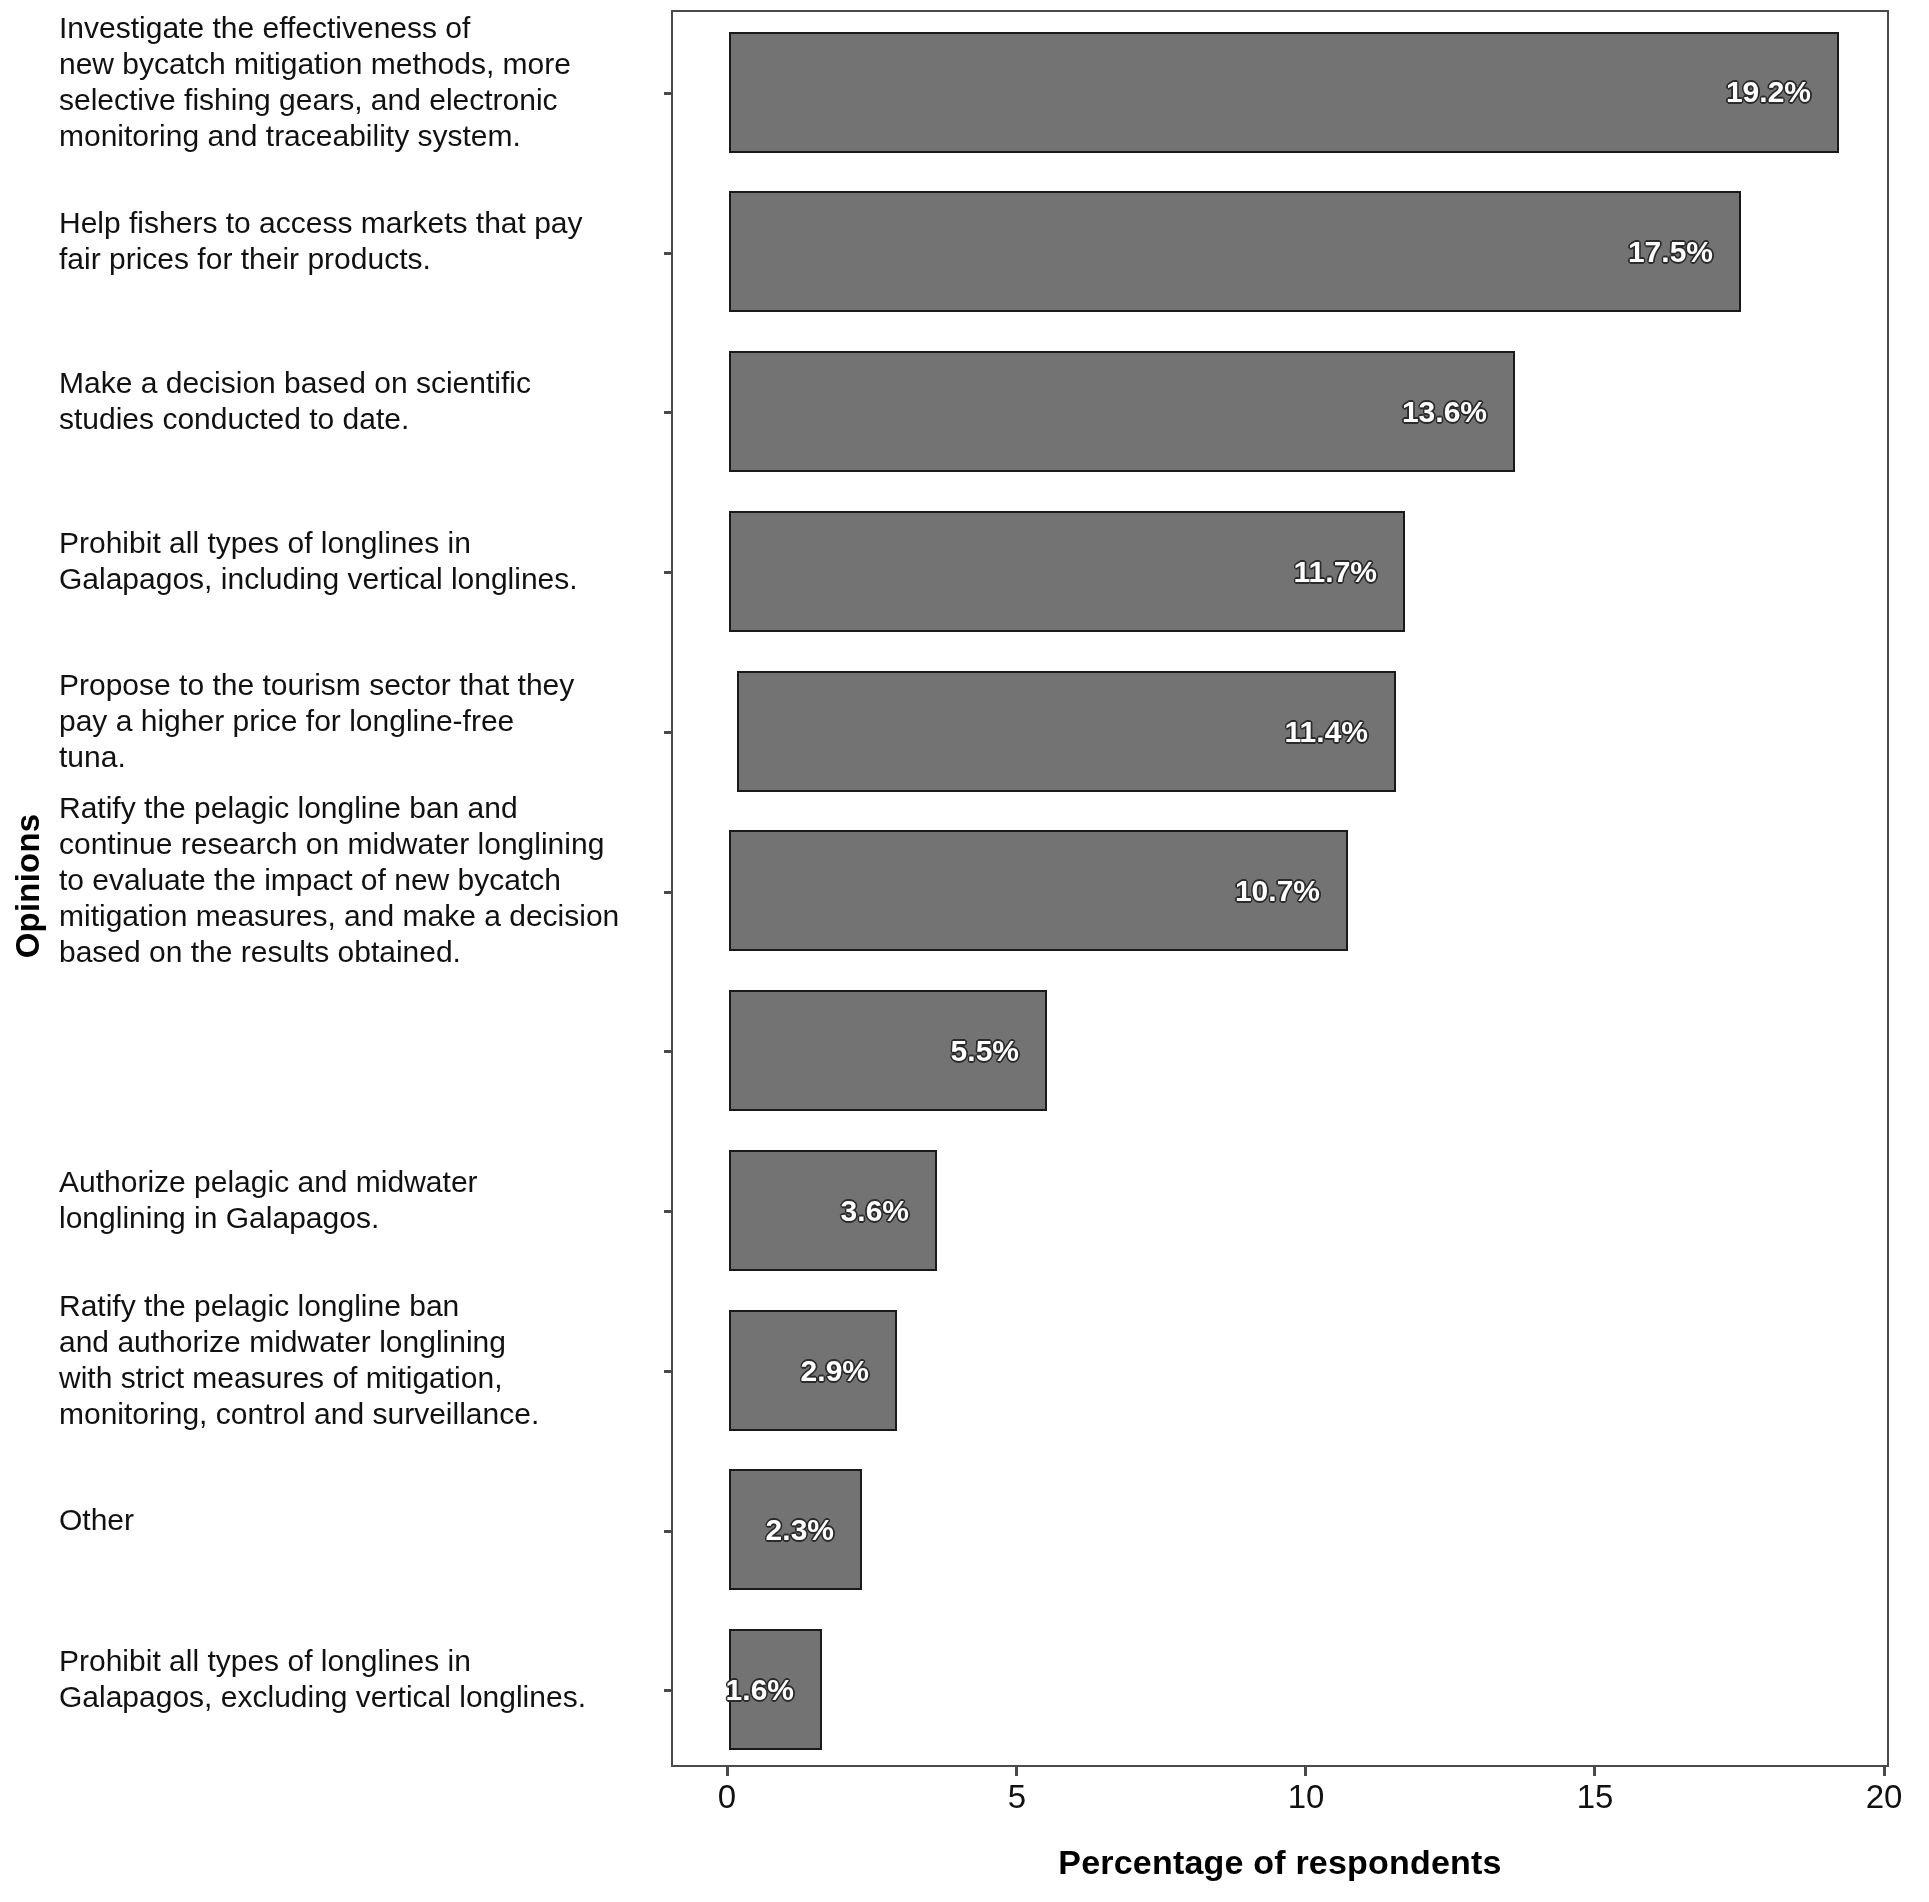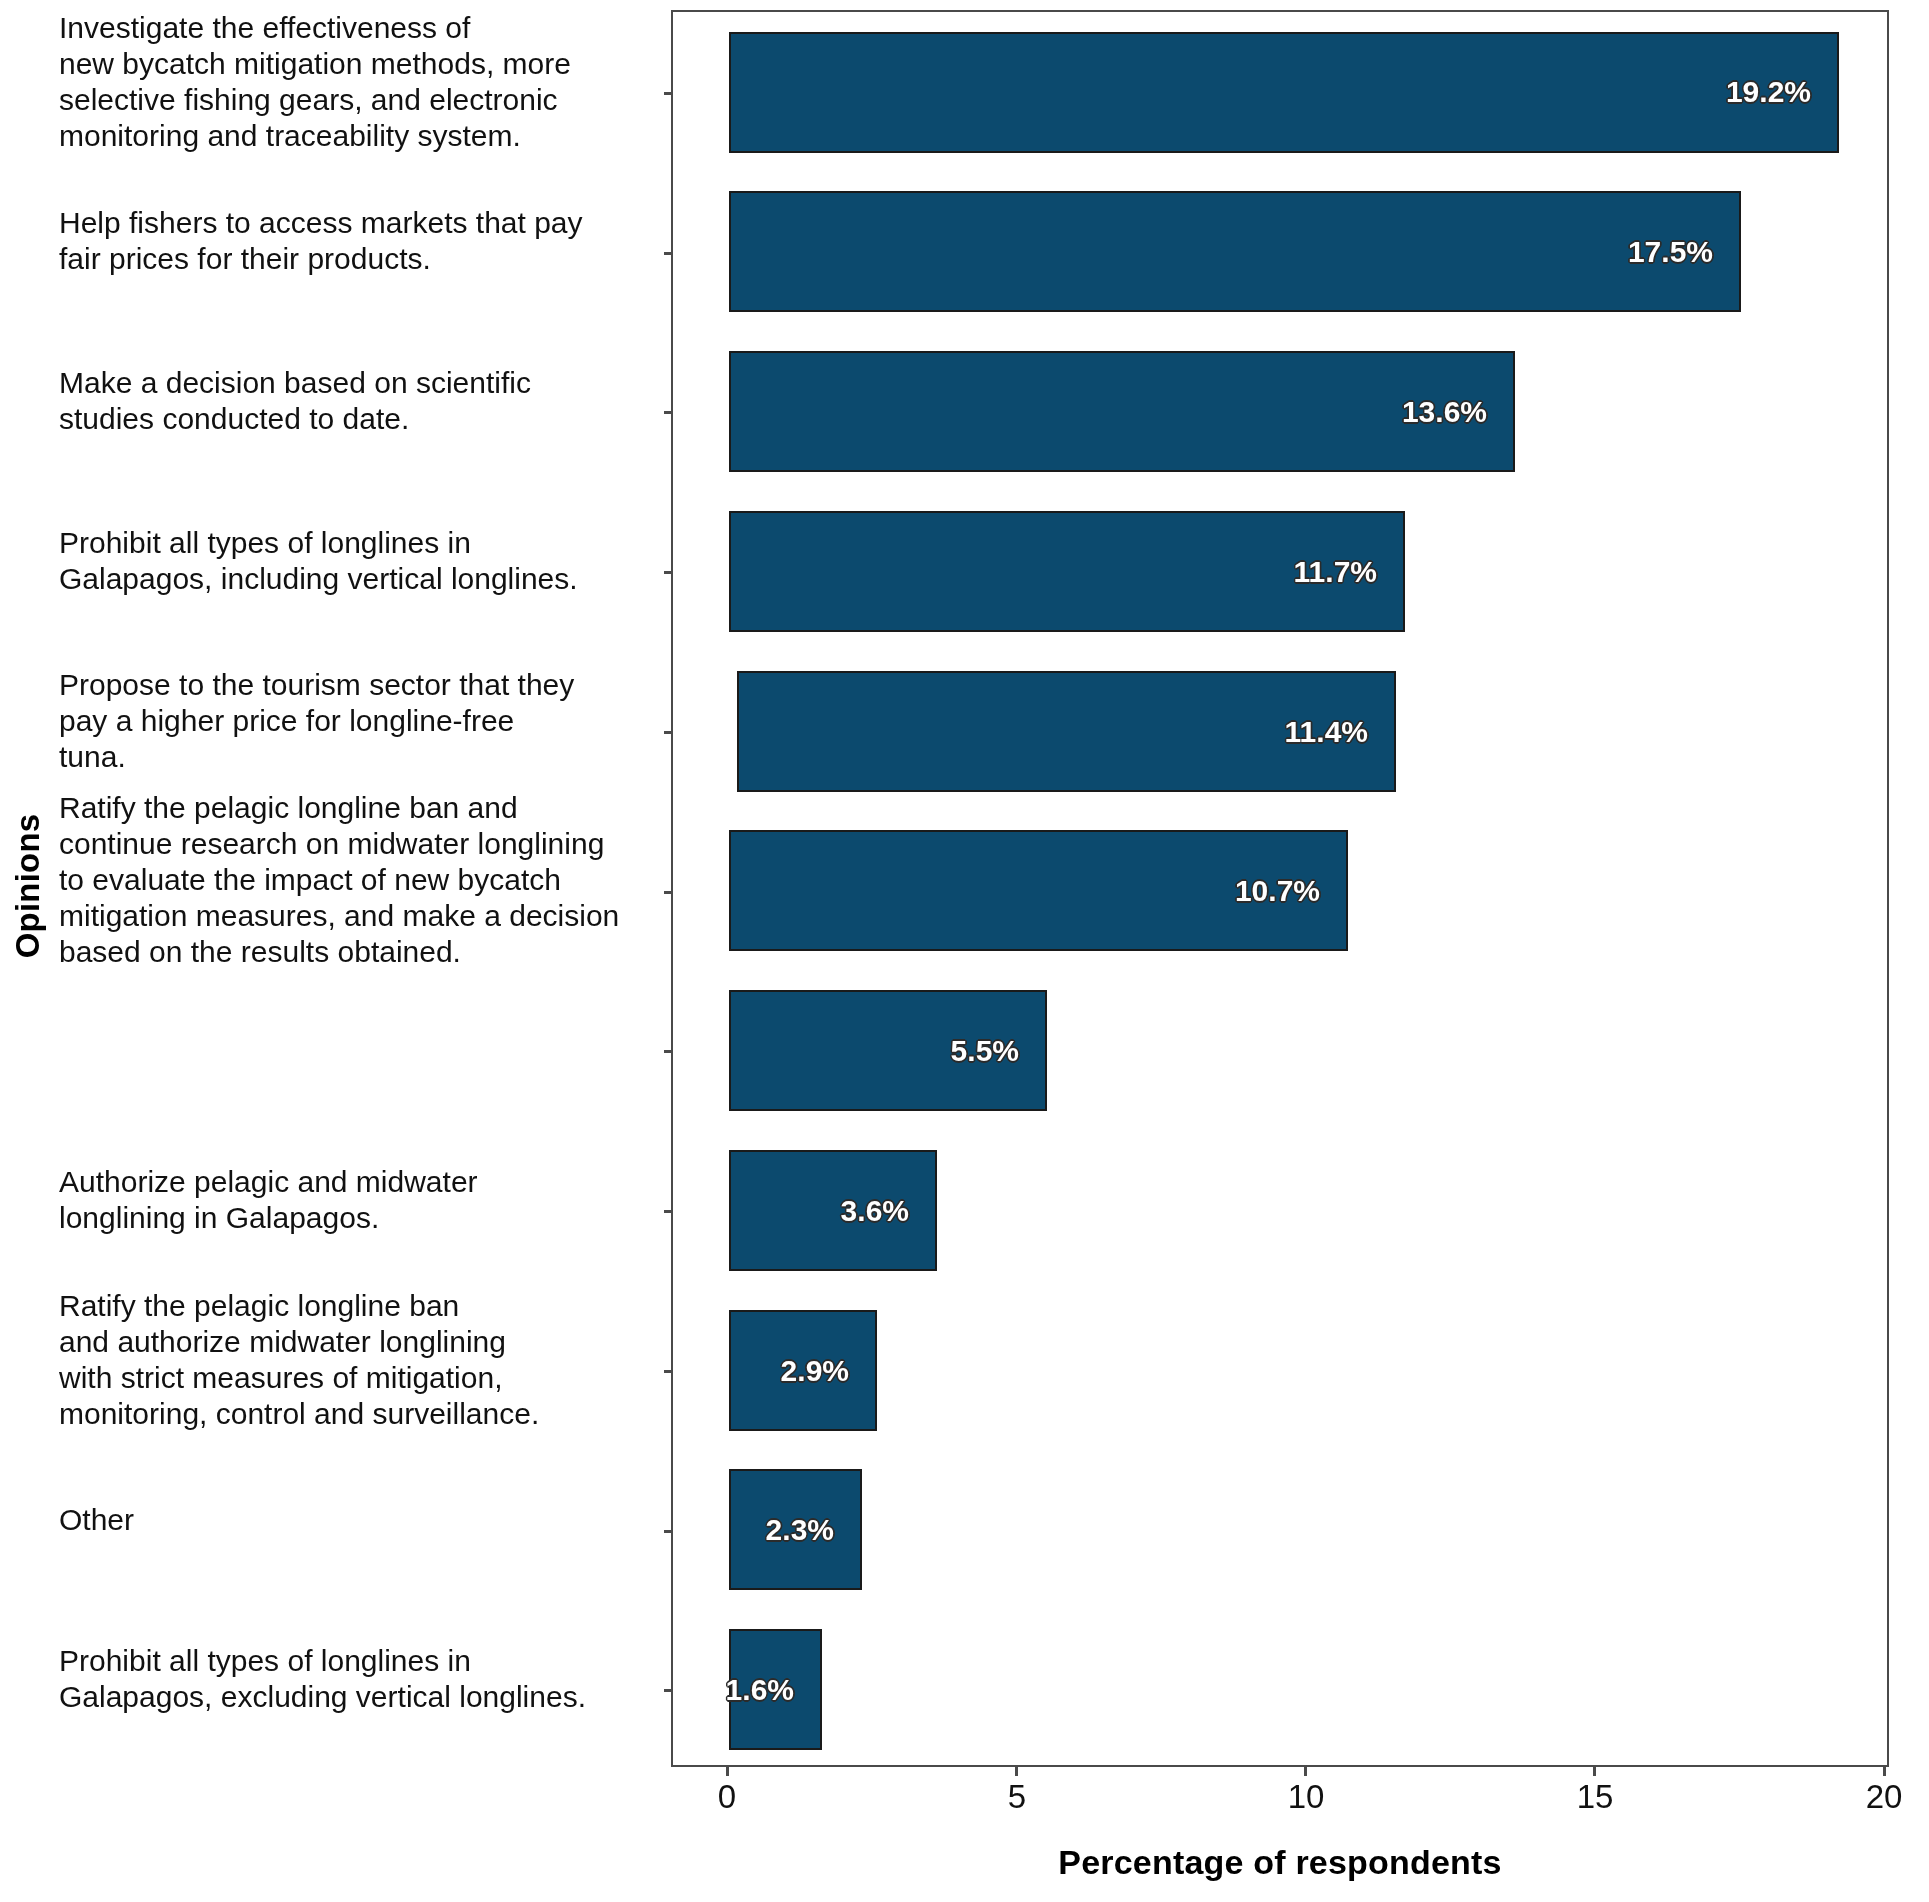--- a/index.html
+++ b/index.html
@@ -68,21 +68,21 @@
     left: 671px;
     top: 10px;
     width: 1218px;
     height: 1757px;
     border: 2.5px solid #4a4a4a;
     background: #ffffff;
   }
 
   .bar {
     position: absolute;
-    background: #0c4a6e;
+    background: #737373;
     border: 2px solid #1a1a1a;
     display: flex;
     align-items: center;
     justify-content: flex-end;
   }
   .bar-value {
     font-size: 30px;
     font-weight: bold;
     color: #ffffff;
     padding-right: 26px;
@@ -223,21 +223,21 @@
       </div>
       <div class="y-tick" style="top: 879px;"></div>
       <div class="bar" style="left: 56px; top: 978px; width: 318px; height: 121px;">
         <span class="bar-value">5.5%</span>
       </div>
       <div class="y-tick" style="top: 1038px;"></div>
       <div class="bar" style="left: 56px; top: 1138px; width: 208px; height: 121px;">
         <span class="bar-value">3.6%</span>
       </div>
       <div class="y-tick" style="top: 1198px;"></div>
-      <div class="bar" style="left: 56px; top: 1298px; width: 148px; height: 121px;">
+      <div class="bar" style="left: 56px; top: 1298px; width: 168px; height: 121px;">
         <span class="bar-value">2.9%</span>
       </div>
       <div class="y-tick" style="top: 1358px;"></div>
       <div class="bar" style="left: 56px; top: 1457px; width: 133px; height: 121px; justify-content: flex-end;">
         <span class="bar-value">2.3%</span>
       </div>
       <div class="y-tick" style="top: 1518px;"></div>
       <div class="bar" style="left: 56px; top: 1617px; width: 93px; height: 121px;">
         <span class="bar-value">1.6%</span>
       </div>

